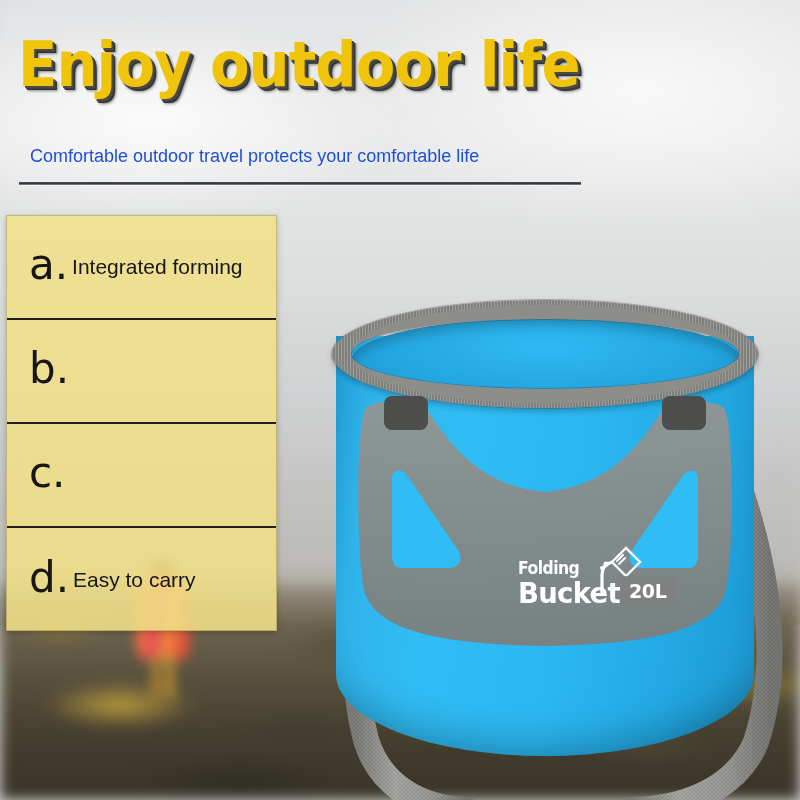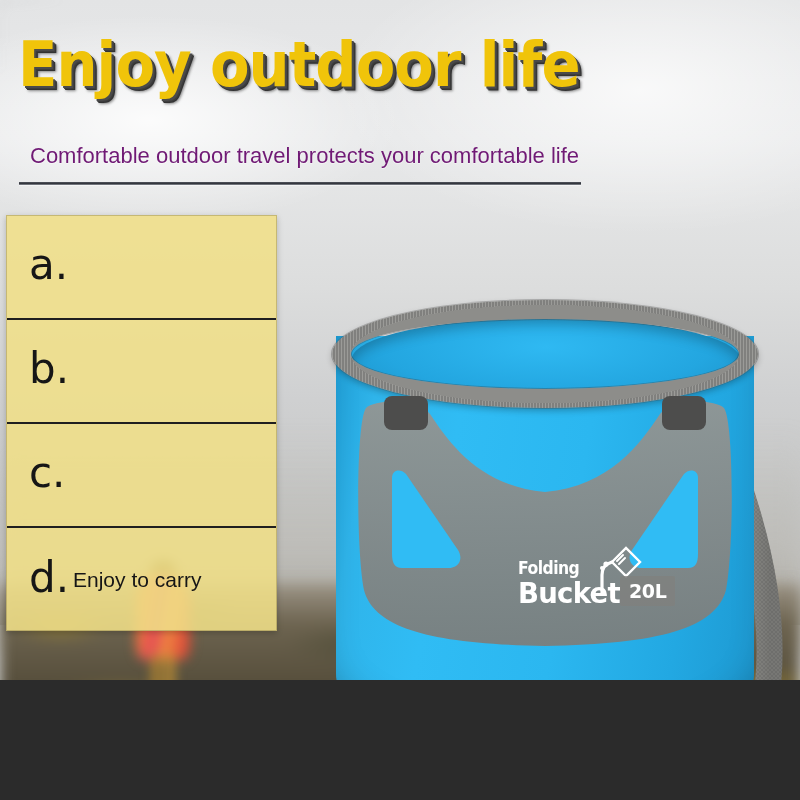--- a/index.html
+++ b/index.html
@@ -1,19 +1,19 @@
 <!DOCTYPE html>
 <html><head>
 <meta charset="utf-8">
 <title>Folding Bucket Product Banner</title>
 <style>
   html,body{margin:0;padding:0;background:#2b2b2b;}
   *{box-sizing:border-box;}
   .stage{
-    position:relative;width:800px;height:680px;overflow:hidden;
+    position:relative;width:800px;height:800px;overflow:hidden;
     font-family:"Liberation Sans","DejaVu Sans",sans-serif;
     background:#d9dadb;
   }
 
   
   .bg-sky{
     position:absolute;left:0;top:0;width:800px;height:625px;
     background:
       radial-gradient(ellipse 360px 150px at 150px 120px, rgba(255,255,255,.85), rgba(255,255,255,0) 70%),
       radial-gradient(ellipse 420px 200px at 640px 90px, rgba(255,255,255,.75), rgba(255,255,255,0) 72%),
@@ -76,21 +76,21 @@
     transform:scaleX(.93);transform-origin:left top;
     text-shadow:
        2px 2px 0 #4a4a4a, 3px 3px 0 #3d3d3d, 4px 4px 0 #333333,
        5px 5px 3px rgba(0,0,0,.45);
     white-space:nowrap;
   }
 
   
   .subtitle{
     position:absolute;left:30px;top:144px;
-    font-size:22px;line-height:24px;color:#701a75;
+    font-size:18px;line-height:24px;color:#1d4ed8;
     white-space:nowrap;
     text-shadow:0 1px 1px rgba(255,255,255,.55);
   }
   .subrule{
     position:absolute;left:19px;top:182px;width:562px;height:3px;
     background:linear-gradient(180deg,#5a5d66 0%,#2b2e35 45%,#8d9199 100%);
     box-shadow:0 1px 0 rgba(255,255,255,.5);
   }
 
   
@@ -201,33 +201,34 @@
   </div>
 
   <div class="headline">Enjoy outdoor life</div>
   <div class="subtitle">Comfortable outdoor travel protects your comfortable life</div>
   <div class="subrule"></div>
 
   <div class="feature-panel">
 
     <div class="feature-row">
       <span class="feature-letter">a.</span>
+      <span class="feature-text">Integrated forming</span>
     </div>
 
     <div class="feature-row">
       <span class="feature-letter">b.</span>
     </div>
 
     <div class="feature-row">
       <span class="feature-letter">c.</span>
     </div>
 
     <div class="feature-row">
       <span class="feature-letter">d.</span>
-      <span class="feature-text">Enjoy to carry</span>
+      <span class="feature-text">Easy to carry</span>
     </div>
 
   </div>
 
   <div class="bucket">
 
     <svg class="strap-svg" viewBox="0 0 560 520">
       <defs>
         <linearGradient id="webGrad" x1="0" y1="0" x2="1" y2="0">
           <stop offset="0%" stop-color="#7e7e7b"></stop>

